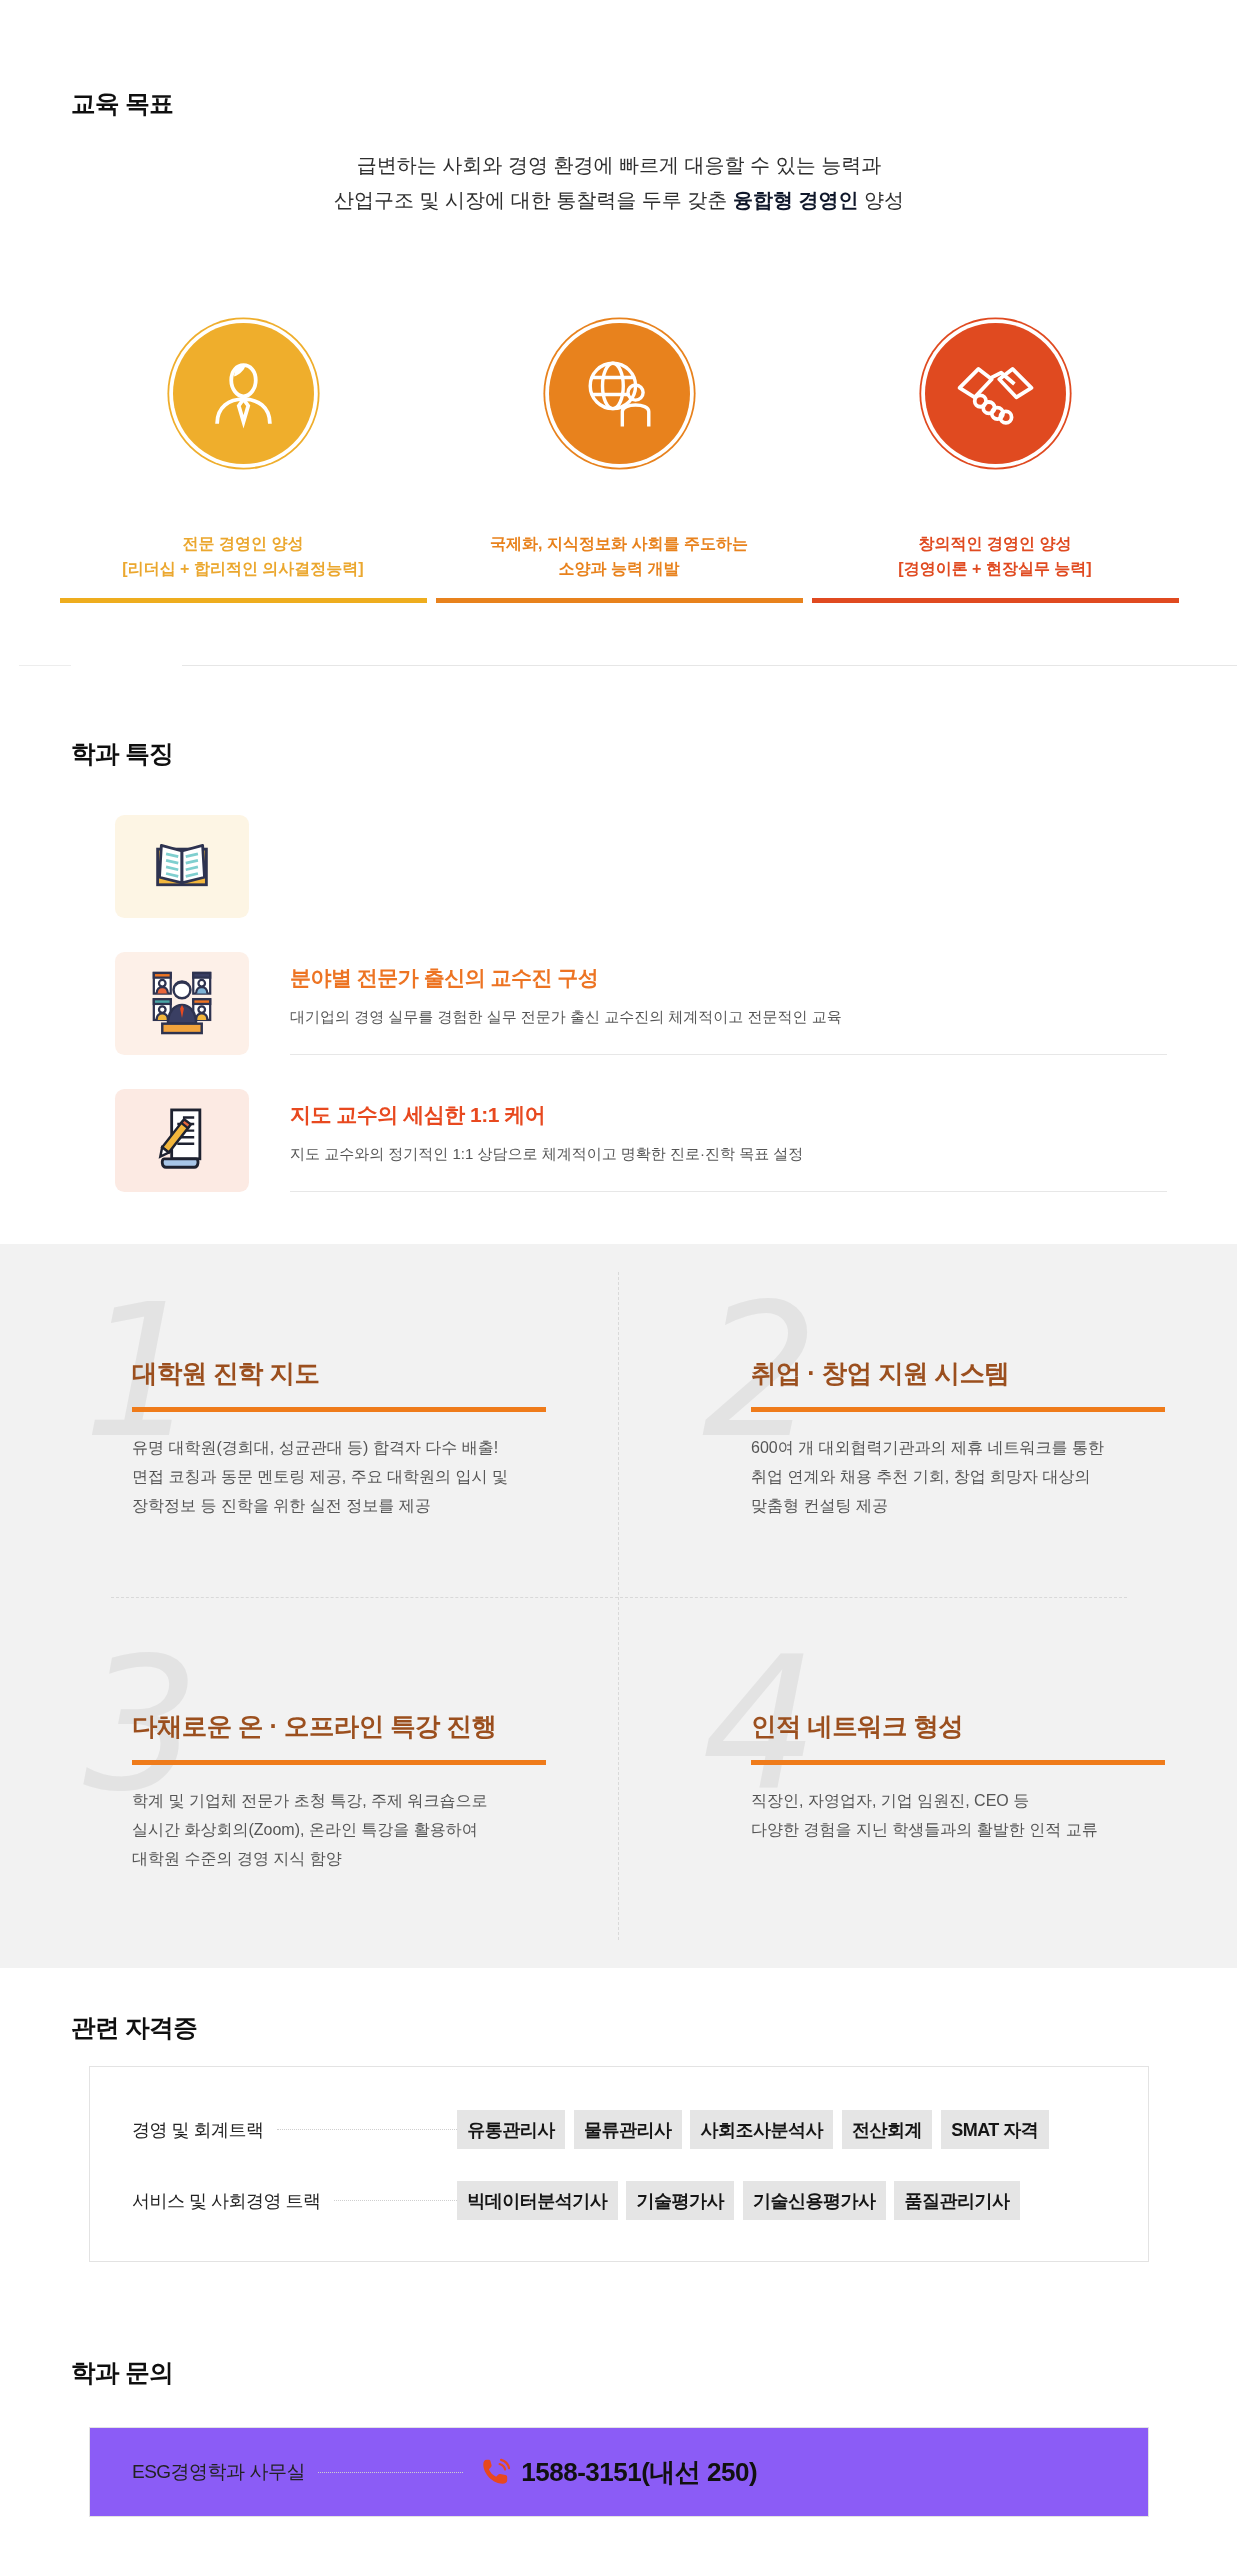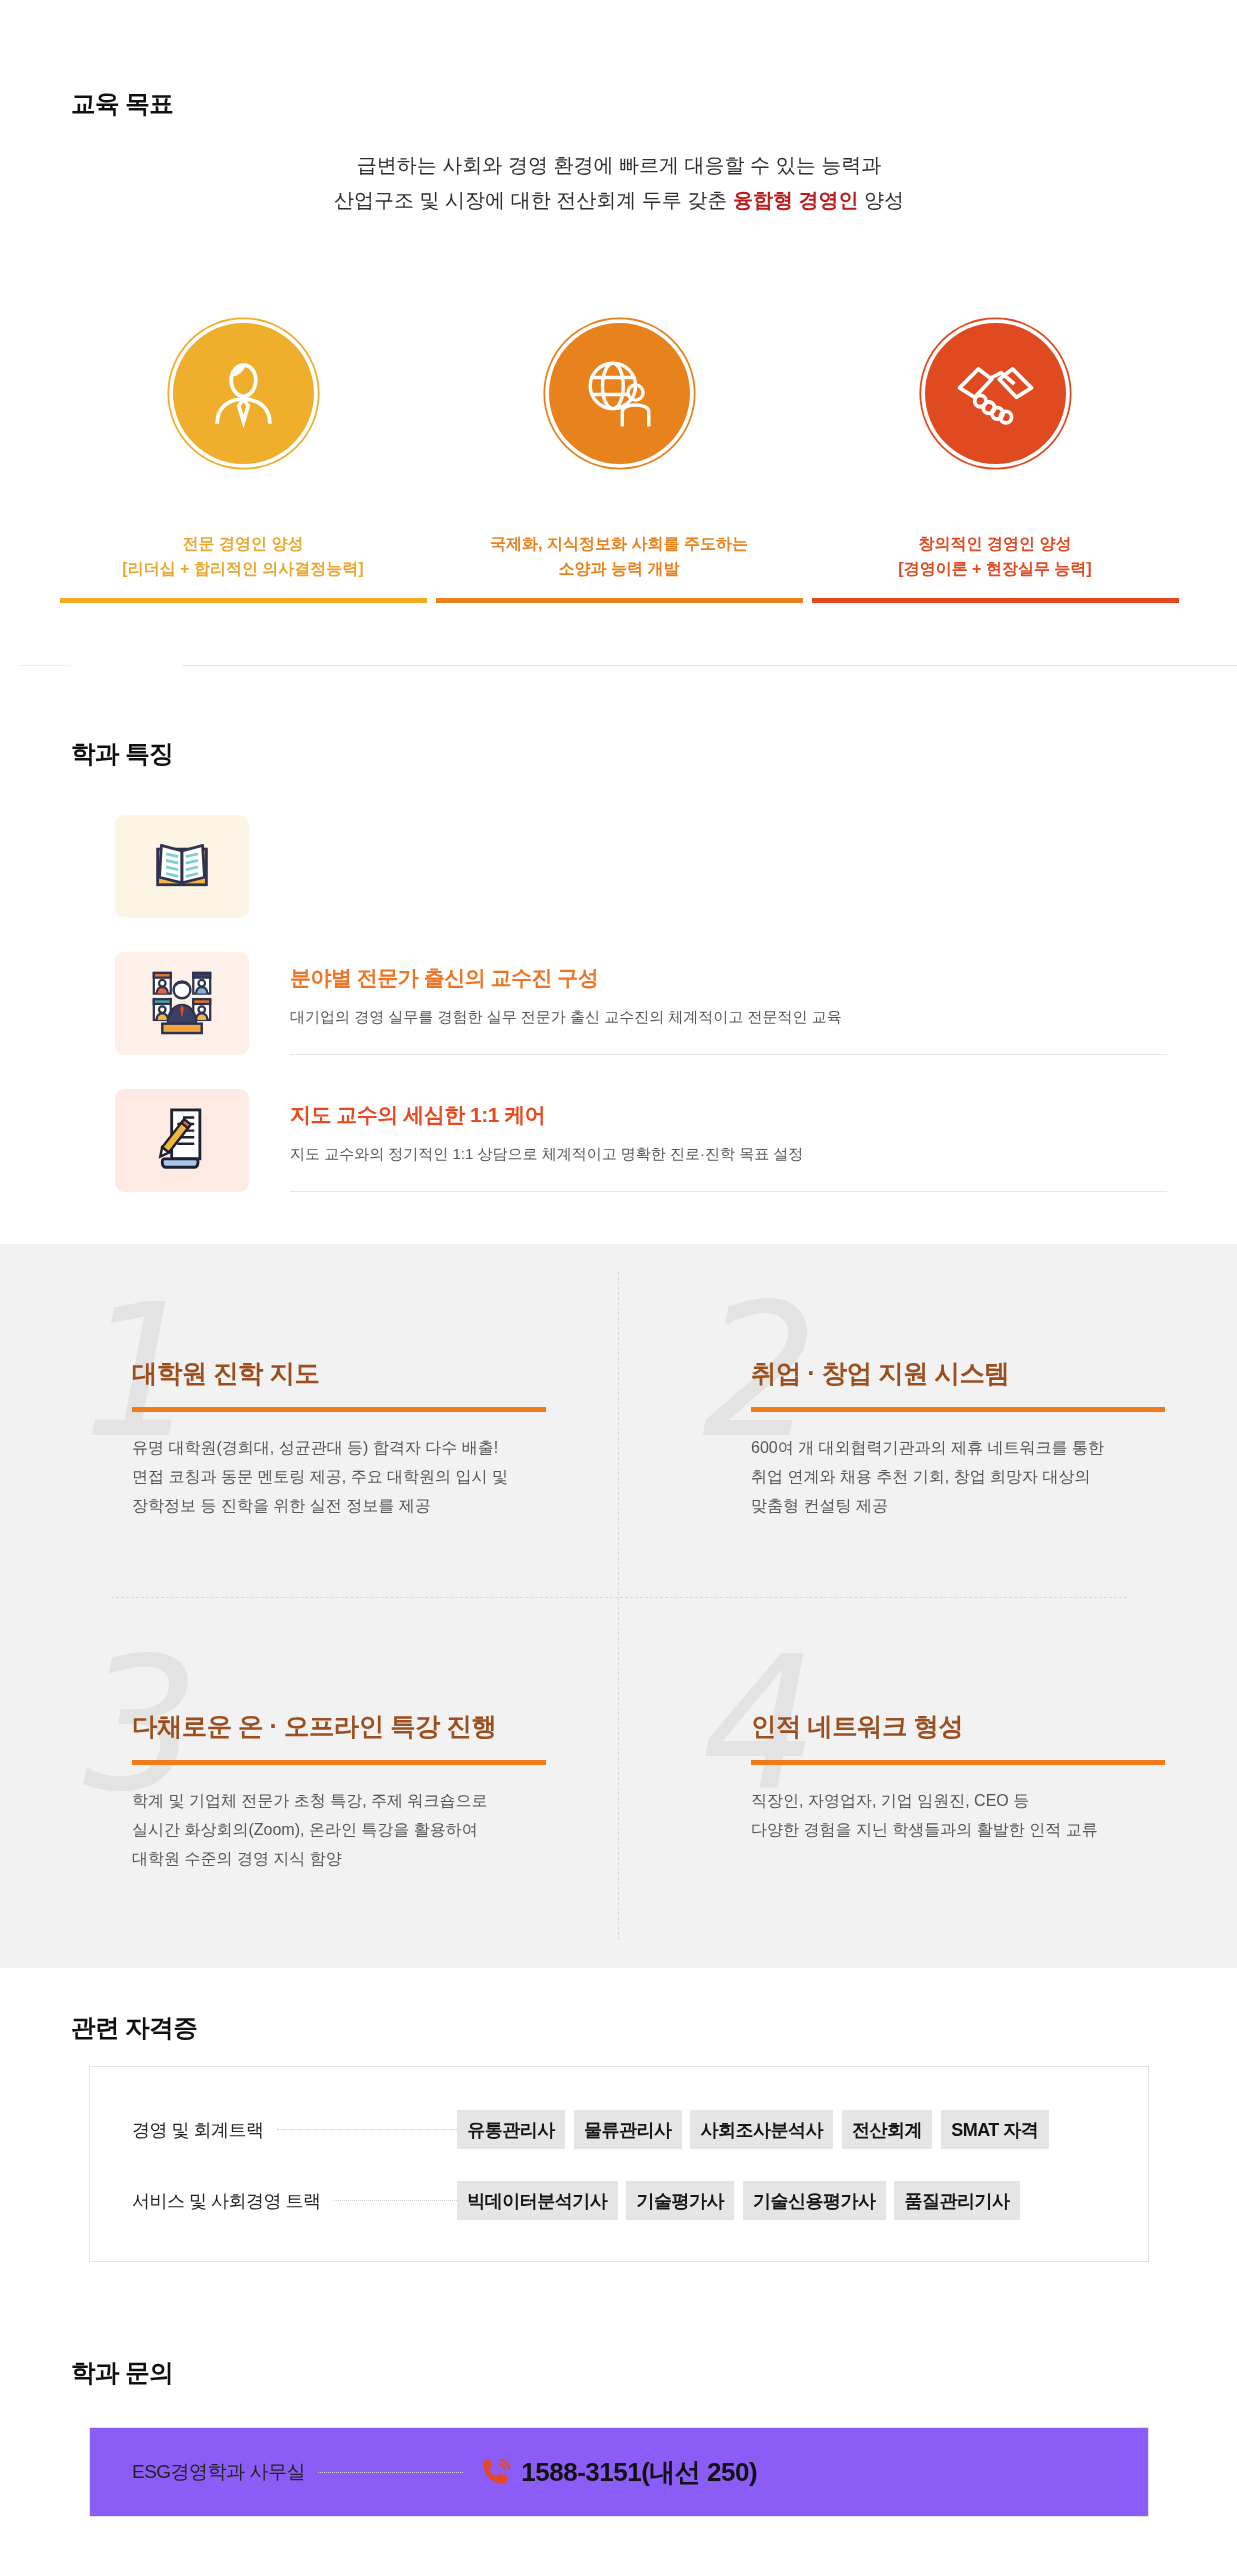--- a/index.html
+++ b/index.html
@@ -8,21 +8,21 @@
     width:1238px; min-height:2576px; margin:0 auto;
     font-family:"Liberation Sans","DejaVu Sans",sans-serif;
     color:#222; position:relative; overflow:hidden;
   }
   .section-head { font-size:24.5px; font-weight:800; color:#0f0f0f; letter-spacing:-0.5px; }
 
   
   .edu-goal { padding-top:87px; }
   .edu-goal .section-head { margin-left:71px; }
   .intro { text-align:center; margin-top:28px; font-size:20px; font-weight:500; color:#2e2e2e; line-height:35px; }
-  .intro .hl { color:#b91c1c; font-weight:700; }
+  .intro .hl { color:#0f172a; font-weight:700; }
 
   .goals-row { display:flex; margin:105px 55px 0 55px; }
   .goal-col { width:376px; display:flex; flex-direction:column; align-items:center; }
   .goal-circle {
     width:141px; height:141px; border-radius:50%;
     display:flex; align-items:center; justify-content:center;
   }
   .c1 .goal-circle { background:#efae2c; box-shadow:0 0 0 3.8px #fff, 0 0 0 5.6px #efae2c; }
   .c2 .goal-circle { background:#e8821d; box-shadow:0 0 0 3.8px #fff, 0 0 0 5.6px #e8821d; }
   .c3 .goal-circle { background:#e04a20; box-shadow:0 0 0 3.8px #fff, 0 0 0 5.6px #e04a20; }
@@ -94,21 +94,21 @@
 
   svg { display:block; }
 </style>
 </head>
 <body>
 
 <section class="edu-goal">
   <h2 class="section-head">교육 목표</h2>
   <div class="intro">
     <div>급변하는 사회와 경영 환경에 빠르게 대응할 수 있는 능력과</div>
-    <div><span>산업구조 및 시장에 대한 전산회계 두루 갖춘 </span><span class="hl">융합형 경영인</span><span> 양성</span></div>
+    <div><span>산업구조 및 시장에 대한 통찰력을 두루 갖춘 </span><span class="hl">융합형 경영인</span><span> 양성</span></div>
   </div>
 
   <div class="goals-row">
 
     <div class="goal-col c1">
       <div class="goal-circle">
         <span>
           <svg width="83" height="83" viewBox="0 0 88 88" fill="none" stroke="#ffffff" stroke-width="4">
             <path d="M31 30 c0-10 6-16 13-16 c7 0 13 6 13 16 c0 9 -6 17 -13 17 c-7 0 -13 -8 -13 -17 Z"></path>
             <path d="M42 14 c-6 2 -8 8 -8 12 c6 -2 12 -8 12 -12" fill="#ffffff" stroke="none"></path>

